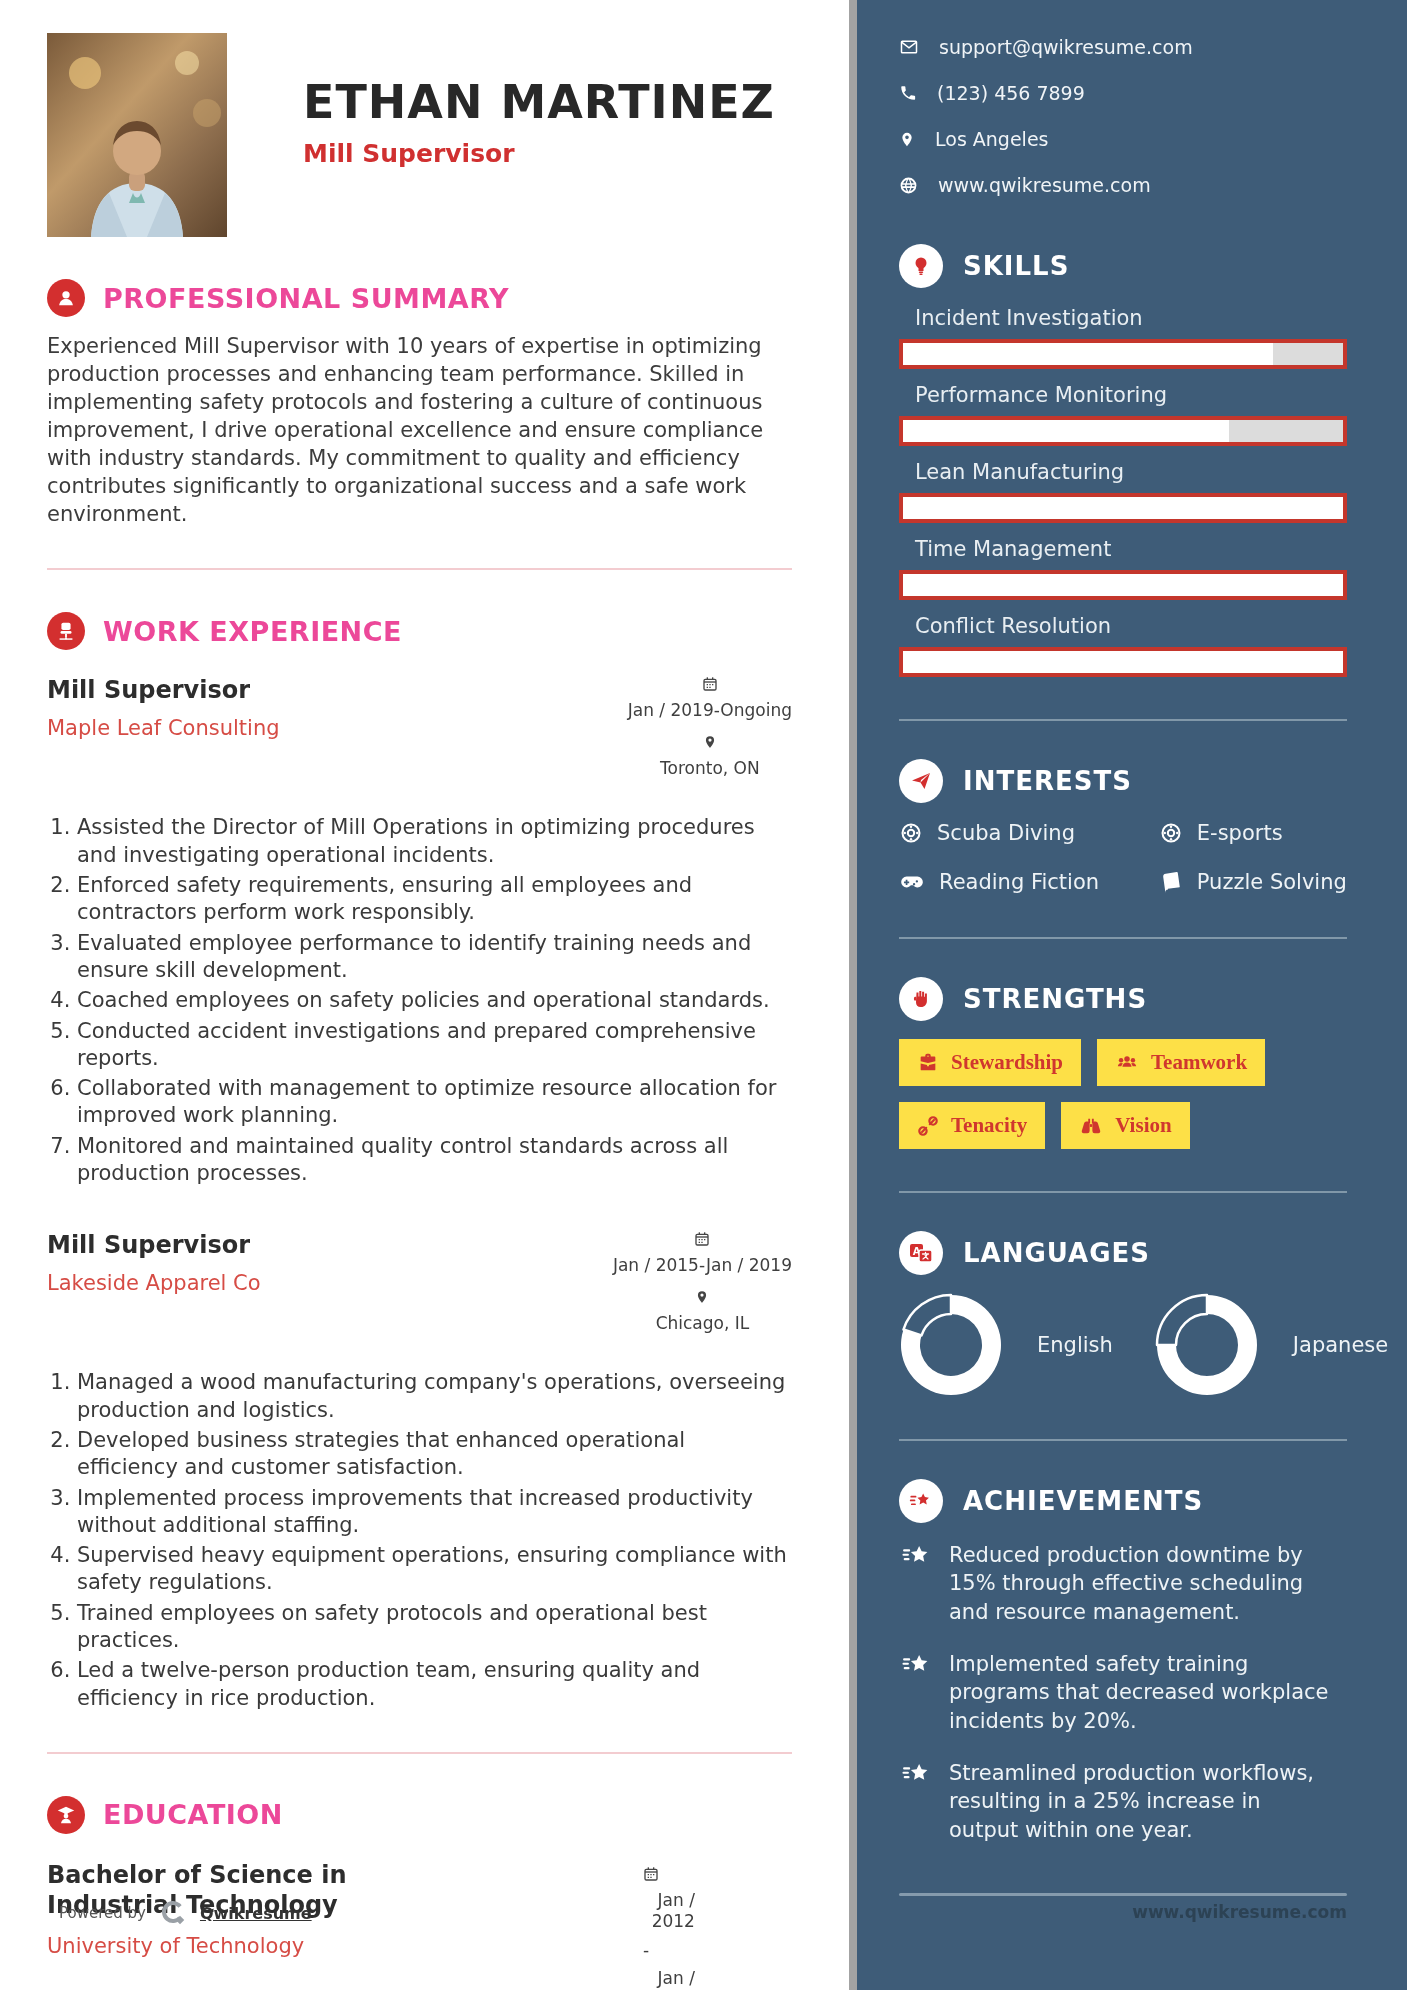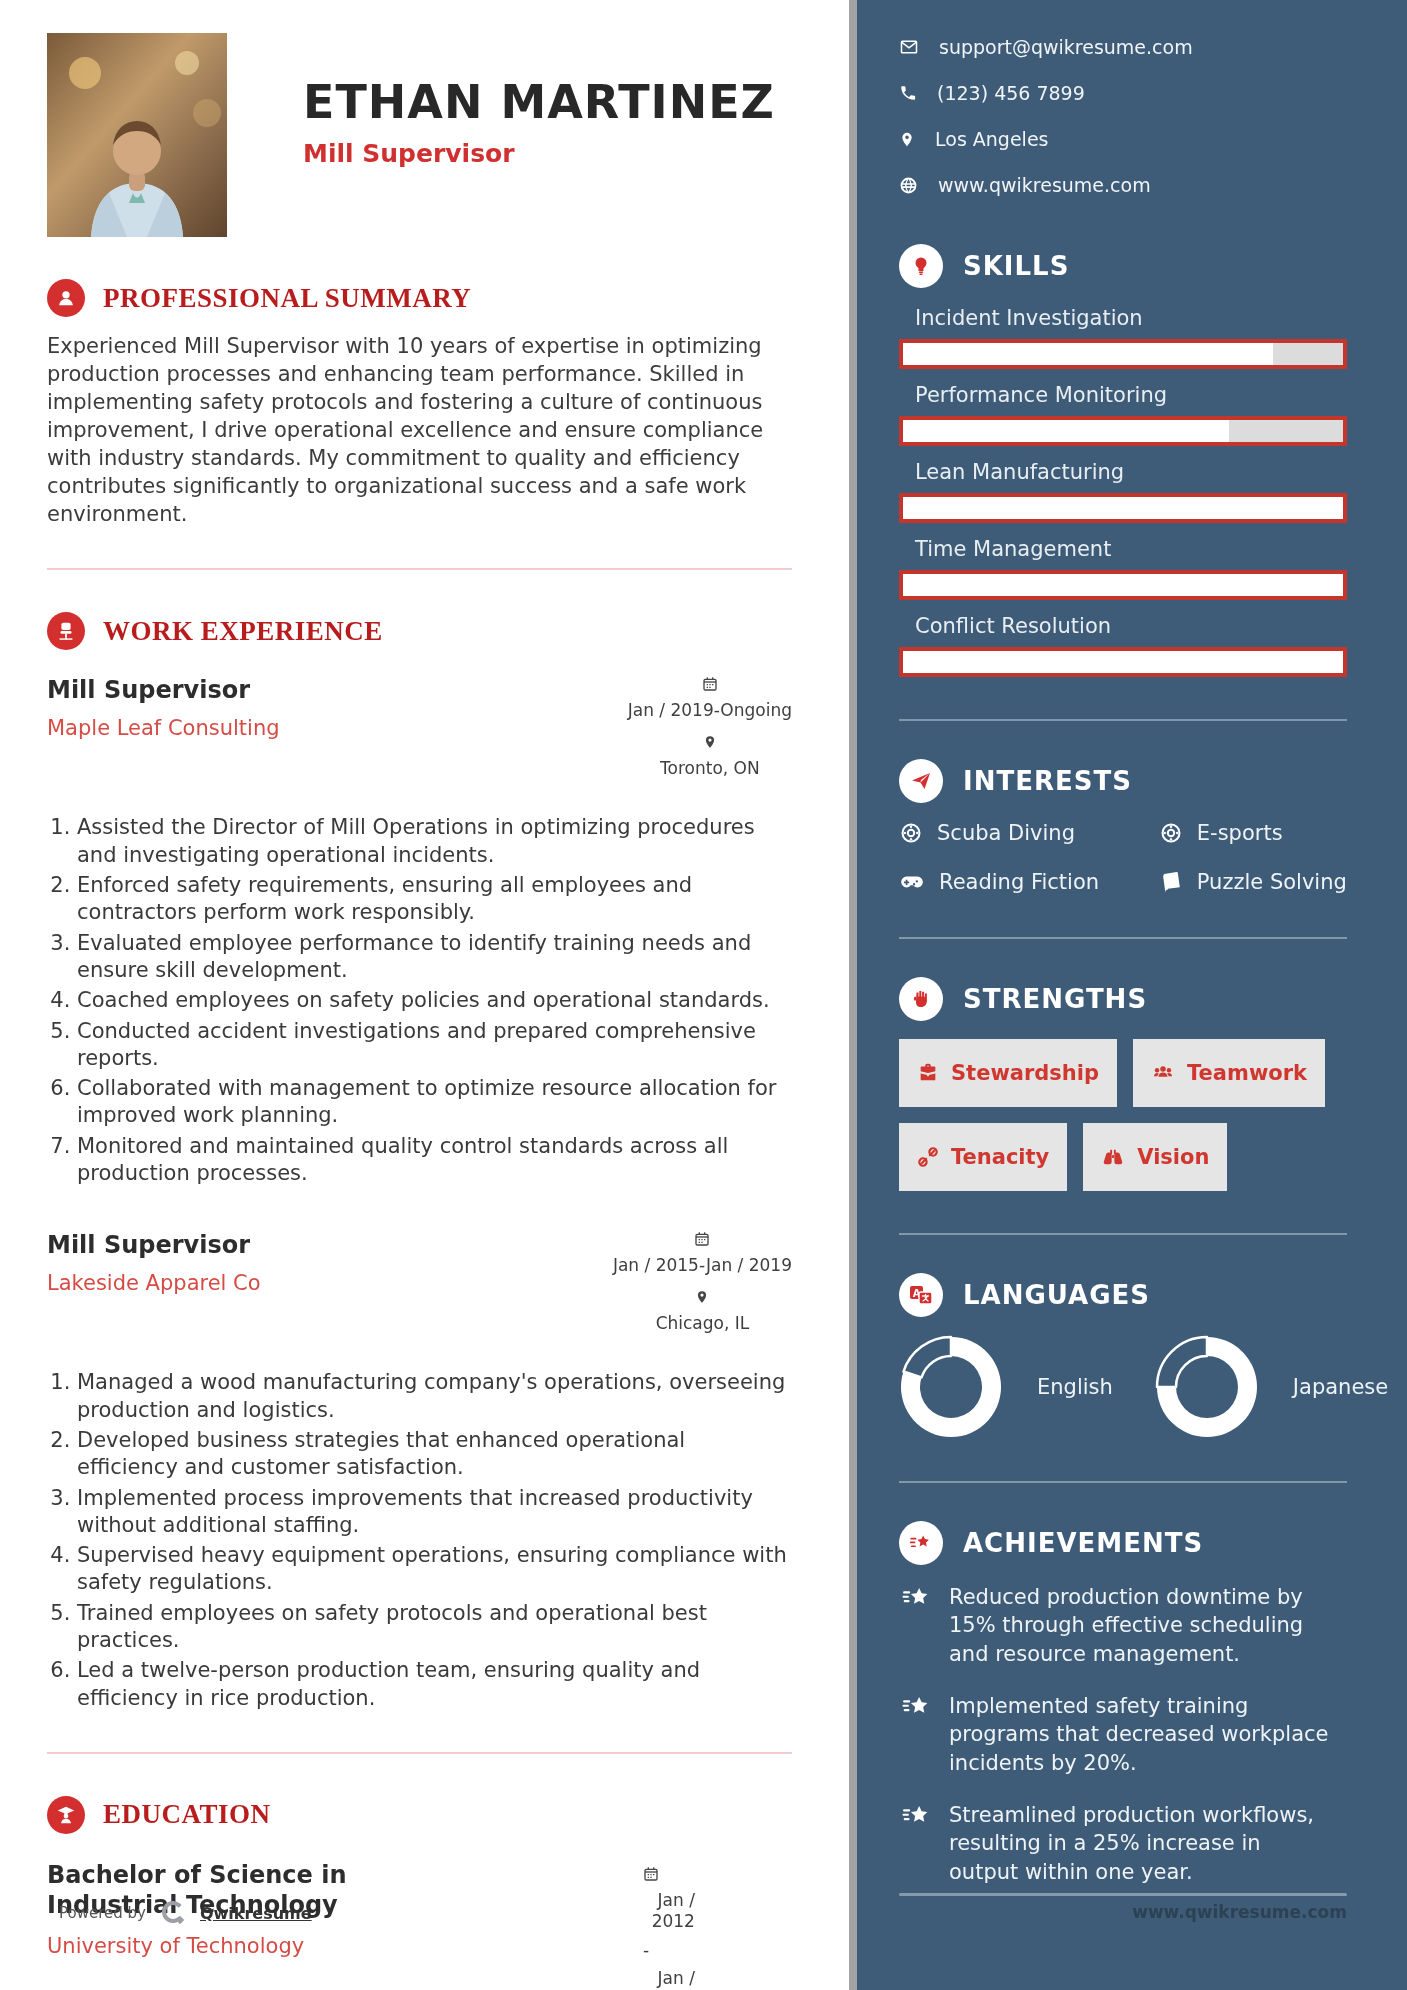--- a/index.html
+++ b/index.html
@@ -12,21 +12,21 @@
 
   .id-header { display:flex; align-items:flex-start; }
   .photo { width:180px; height:204px; flex:0 0 auto; overflow:hidden; }
   .name-block { margin-left:76px; margin-top:42px; }
   .person-name { font-size:46px; font-weight:800; letter-spacing:1px; color:#282828; }
   .person-title { font-size:25px; font-weight:600; color:#d03030; margin-top:10px; }
 
   .section { margin-top:42px; }
   .sec-head { display:flex; align-items:center; }
   .sec-ico { width:38px; height:38px; border-radius:50%; background:#d32f2f; display:flex; align-items:center; justify-content:center; flex:0 0 auto; }
-  .sec-title { margin-left:18px; font-size:27px; font-weight:700; color:#b91c1c; letter-spacing:.5px;font-family:Liberation Serif, serif; }
+  .sec-title { margin-left:18px; font-size:27px; font-weight:700; color:#ec4899; letter-spacing:.5px; }
   .para { font-size:21px; line-height:1.33; color:#3c3c3c; margin-top:16px; max-width:760px; }
   .divider { height:2px; background:#f3ccd0; margin:40px 0 0 0; }
 
   .job { margin-top:26px; }
   .job-top { display:flex; justify-content:space-between; align-items:flex-start; }
   .job-title { font-size:24px; font-weight:700; color:#2d2d2d; }
   .company { font-size:21px; color:#d64c45; margin-top:12px; }
   .meta { text-align:right; }
   .meta-row { display:flex; justify-content:flex-end; align-items:center; gap:8px; font-size:17px; color:#3f3f3f; margin-bottom:14px;flex-direction:column; }
   .bullets { margin:22px 0 0 0; padding-left:30px; }
@@ -55,21 +55,21 @@
   .skill-name { font-size:21px; color:#e8eef2; margin:14px 0 9px 16px; }
   .skill-bar { height:30px; border:4px solid #c4362c; background:#dcdcdc; }
   .skill-fill { height:100%; background:#ffffff; }
 
   .rdivider { height:2px; background:#8da2b2; opacity:.85; margin:42px 0 0 0; }
 
   .interests-grid { display:grid; grid-template-columns:58% 42%; row-gap:24px; }
   .interest { display:flex; align-items:center; gap:14px; font-size:21px; color:#eef3f6; }
 
   .badges { display:flex; flex-wrap:wrap; gap:16px; max-width:440px; }
-  .badge { display:inline-flex; align-items:center; gap:12px; background:#e5e5e5; padding:22px 18px; font-size:21px; font-weight:600; color:#d0372e; }
+  .badge { display:inline-flex; align-items:center; gap:12px; background:#fde047; padding:11px 18px; font-size:21px; font-weight:600; color:#d0372e;font-family:Liberation Serif, serif; }
 
   .donuts { display:flex; gap:42px; margin-top:8px; }
   .donut-wrap { display:flex; flex-direction:row; align-items:center; gap:34px; }
   .donut-label { font-size:21px; color:#eef3f6; }
 
   .ach-item { display:flex; align-items:flex-start; gap:16px; margin-bottom:24px; }
   .ach-text { font-size:21px; line-height:1.35; color:#eef3f6; max-width:380px; }
 
   .right-footer { position:absolute; left:42px; right:60px; bottom:68px; }
   .right-footer .line { height:3px; background:#8da2b2; opacity:.9; border-radius:2px; }

